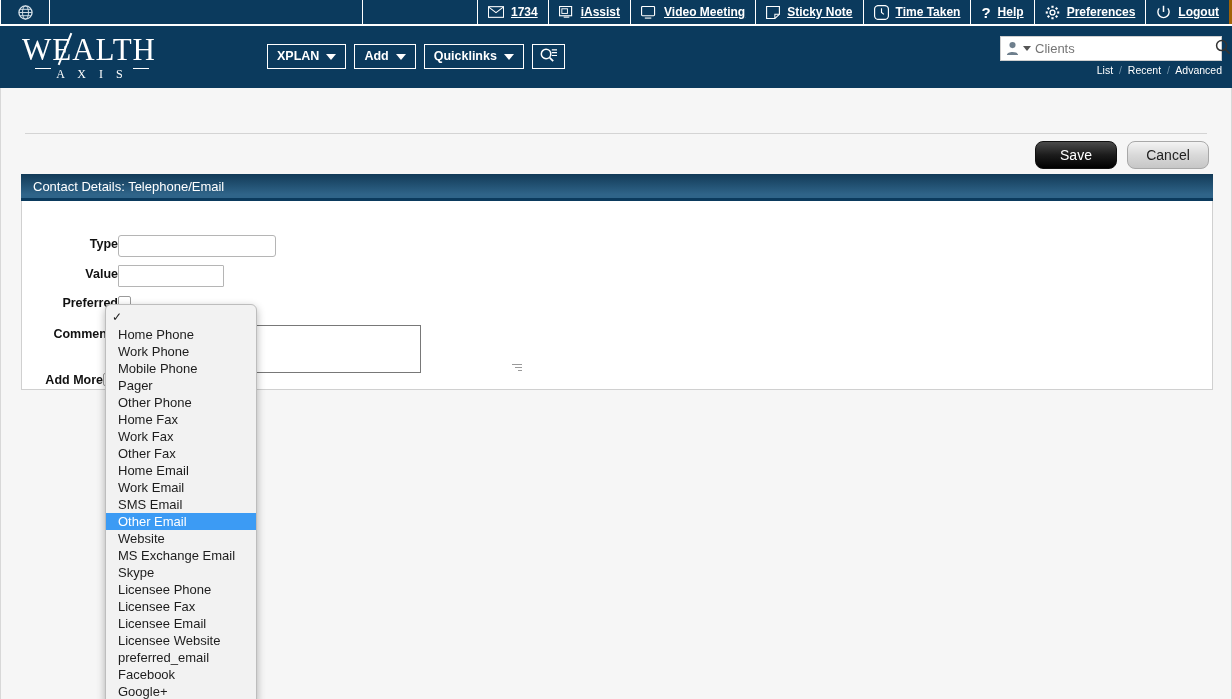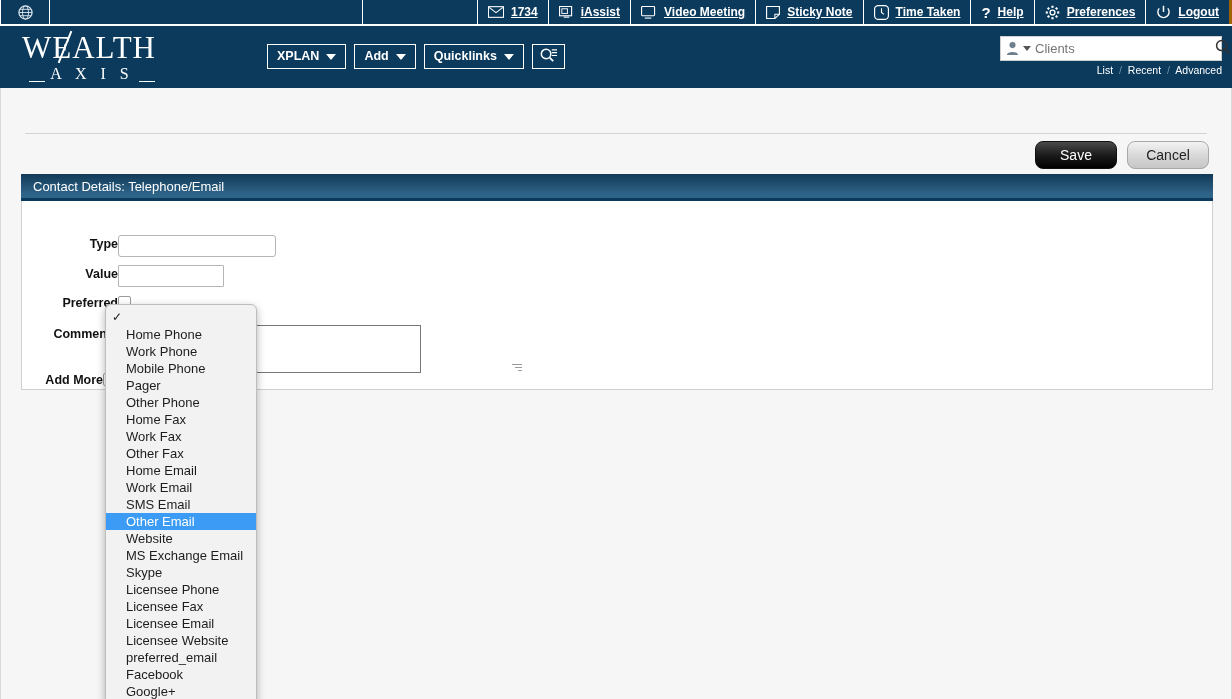--- a/index.html
+++ b/index.html
@@ -65,25 +65,25 @@
   }
   .logo-slash {
     position: absolute;
     left: 42px; top: -2px;
     width: 2px; height: 34px;
     background: #ffffff;
     transform: rotate(22deg);
   }
   .logo-sub {
     font-family: "Liberation Serif", serif;
-    font-size: 16px;
+    font-size: 12px;
     letter-spacing: 5px;
     text-align: center;
     margin-top: 3px;
-    display: flex; align-items: flex-end; justify-content: center;
+    display: flex; align-items: flex-start; justify-content: center;
     gap: 5px;
   }
   .logo-sub .dash { display:inline-block; width: 16px; height: 1px; background:#fff; }
 
   .navbtns { display: flex; align-items: center; gap: 8px; margin-left: 105px; }
   .navbtn {
     border: 1px solid #ffffff;
     color: #ffffff;
     font-size: 12.5px;
     font-weight: bold;
@@ -279,21 +279,21 @@
     border-radius: 6px;
     box-shadow: 0 3px 9px rgba(0,0,0,0.30);
     padding: 4px 0 5px 0;
     z-index: 50;
   }
   .dd-item {
     height: 17px;
     line-height: 17px;
     font-size: 13px;
     color: #1d1d1d;
-    padding-left: 20px;
+    padding-left: 12px;
     white-space: nowrap;
     cursor: default;
     position: relative;
   }
   .dd-item.blank { padding-left: 20px; }
   .dd-item.selected {
     background: #3c9bf4;
     color: #ffffff;
   }
   .dd-check {

